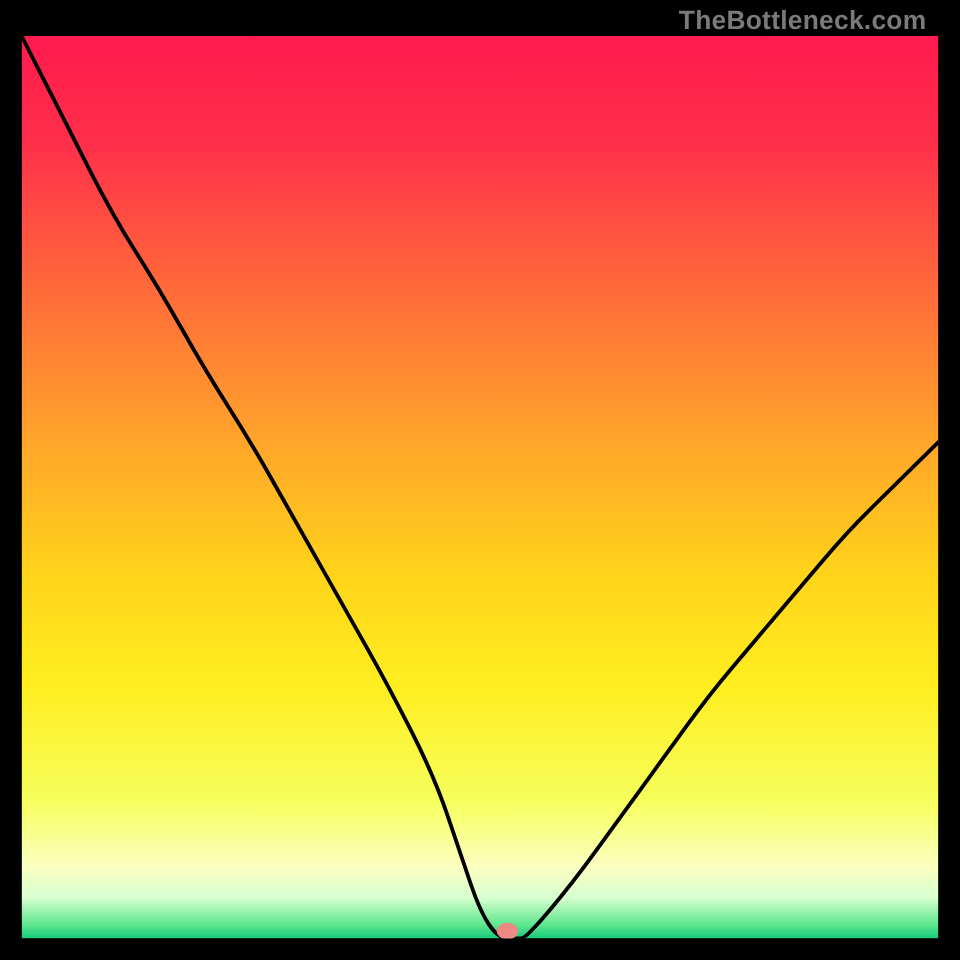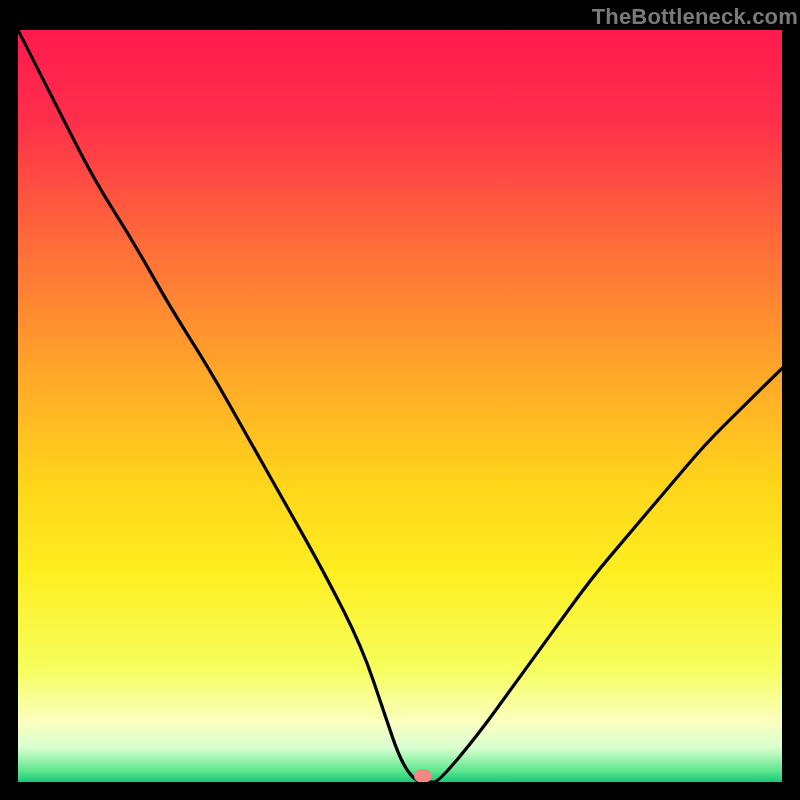--- a/index.html
+++ b/index.html
@@ -13,21 +13,21 @@
   }
   .wrap {
     position: relative;
     width: 800px;
     height: 800px;
     background: #000;
   }
   .watermark {
     position: absolute;
     top: 4px;
-    right: 2px;
+    right: 28px;
     color: #7a7a7a;
     font-size: 22px;
     font-weight: 600;
     letter-spacing: 0.2px;
     user-select: none;
   }
   .plot {
     position: absolute;
     left: 18px;
     top: 30px;

